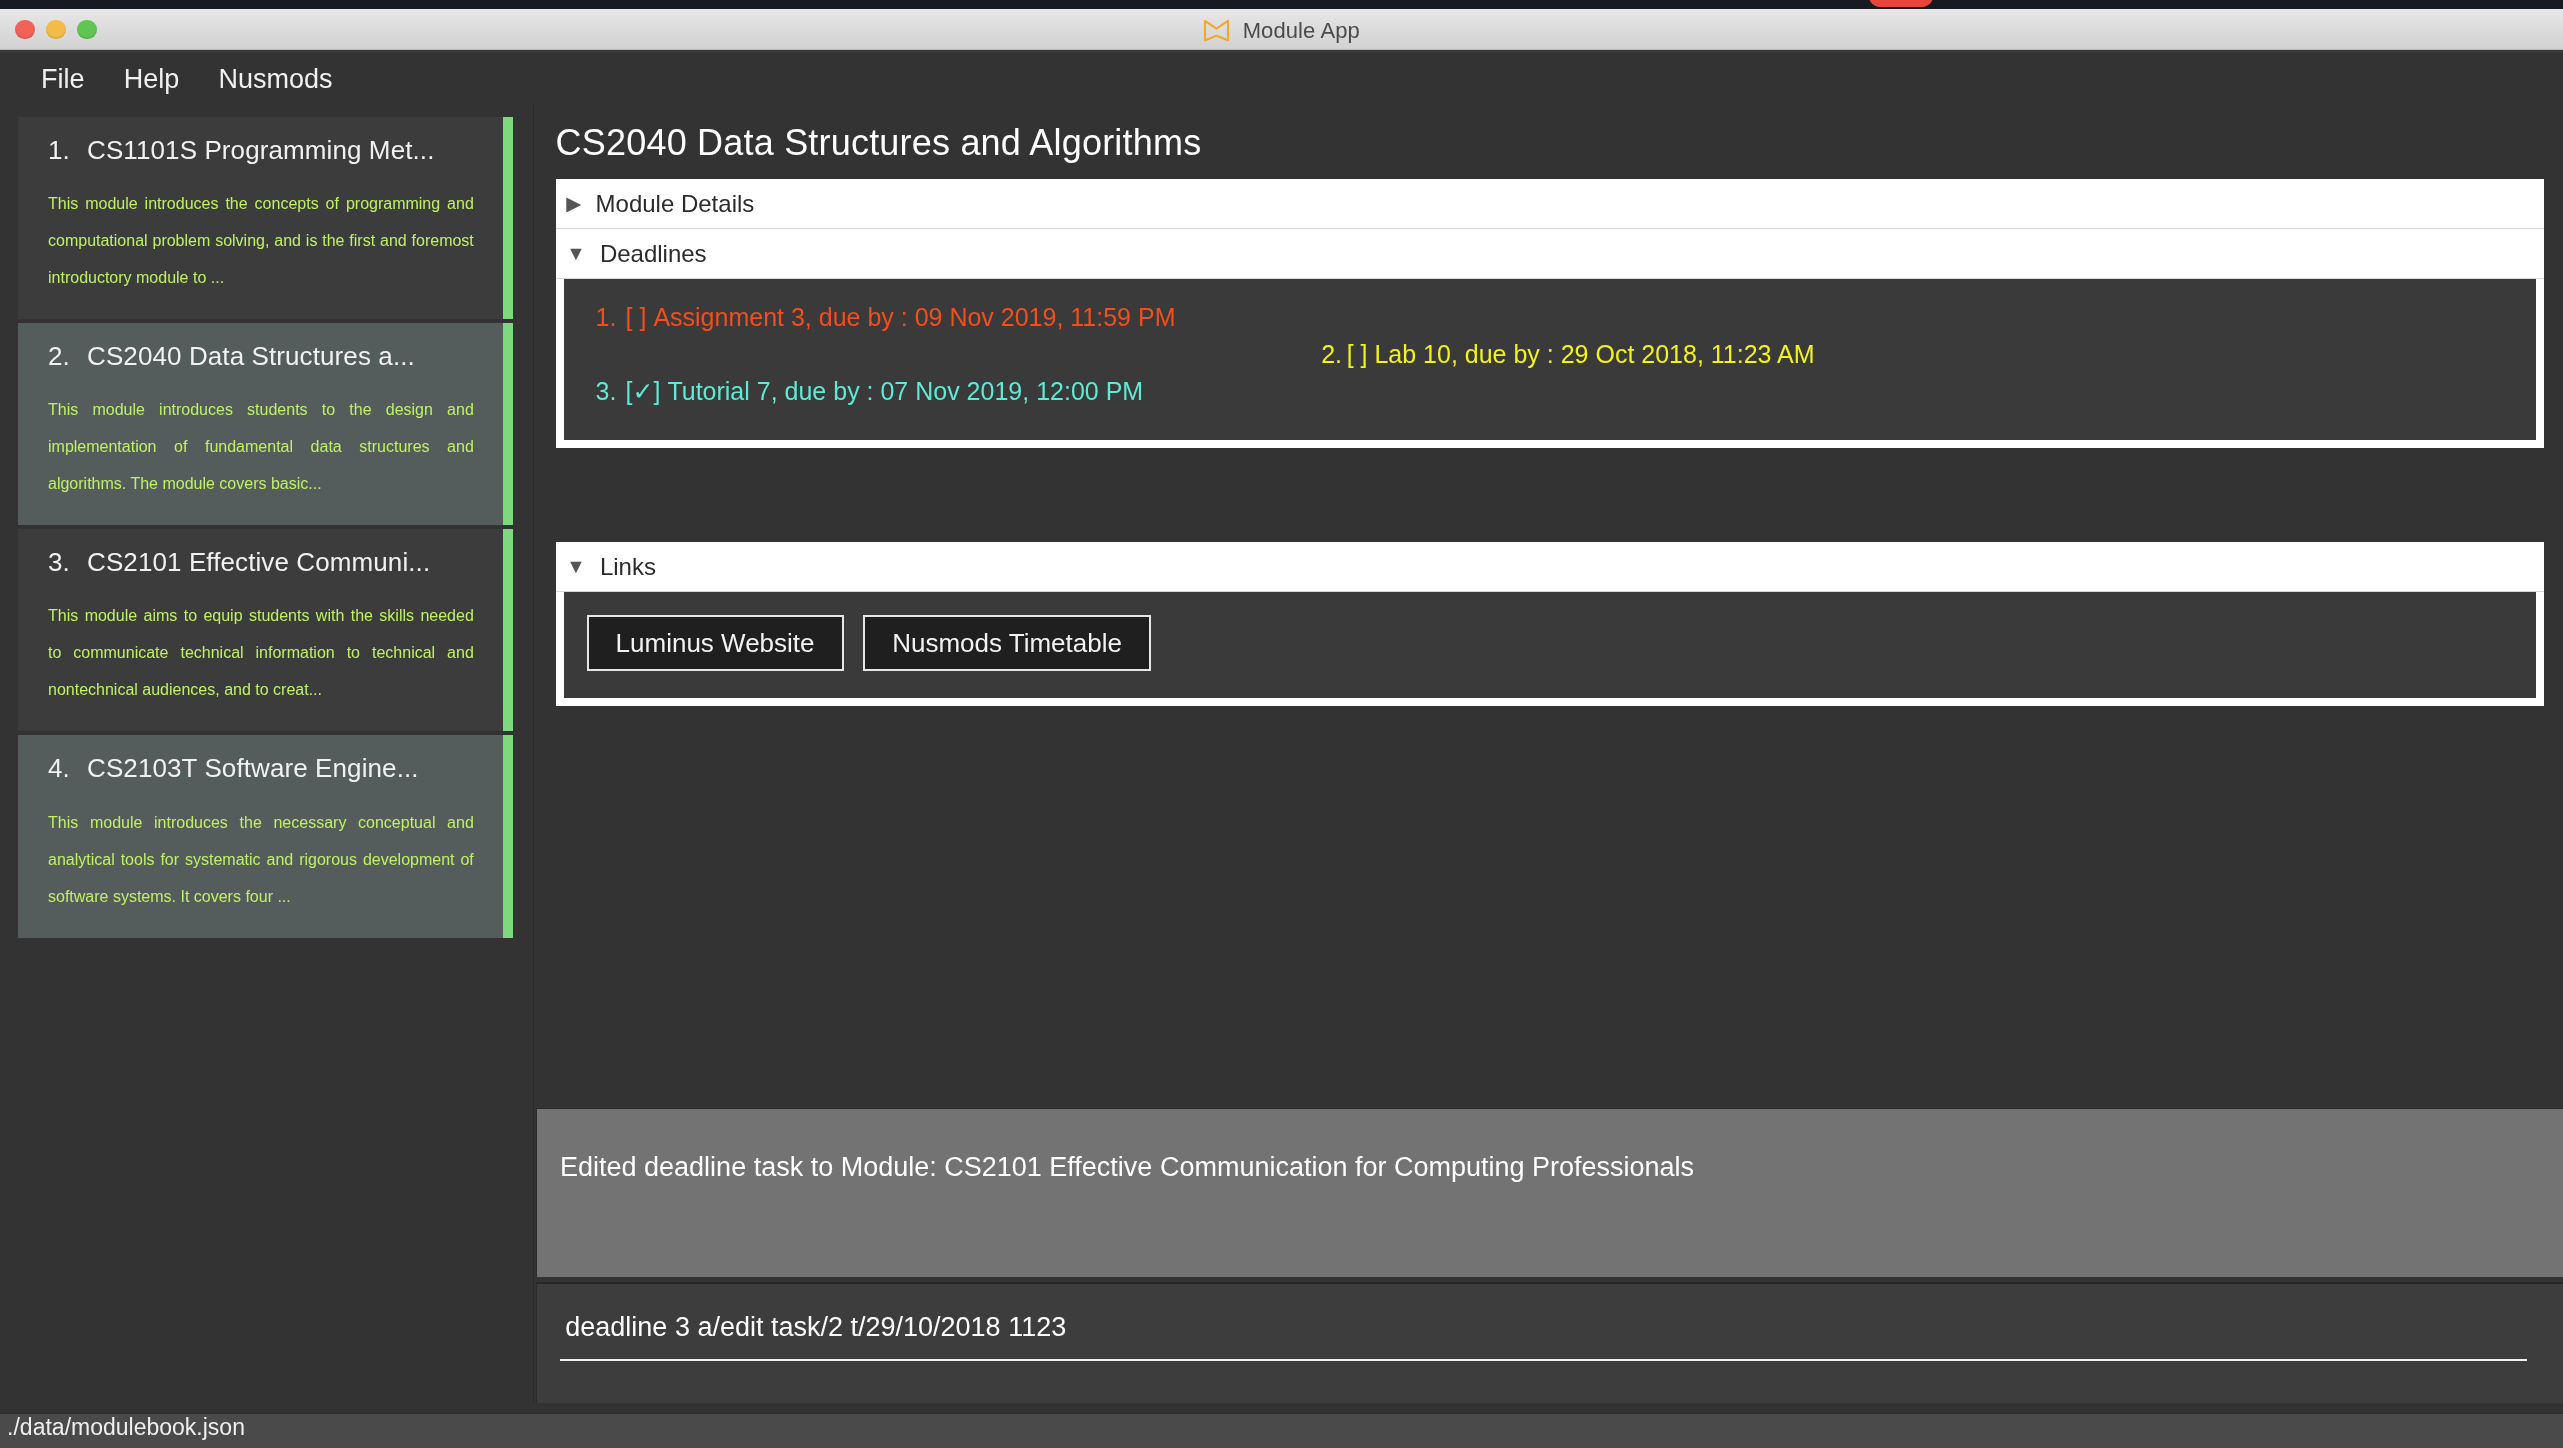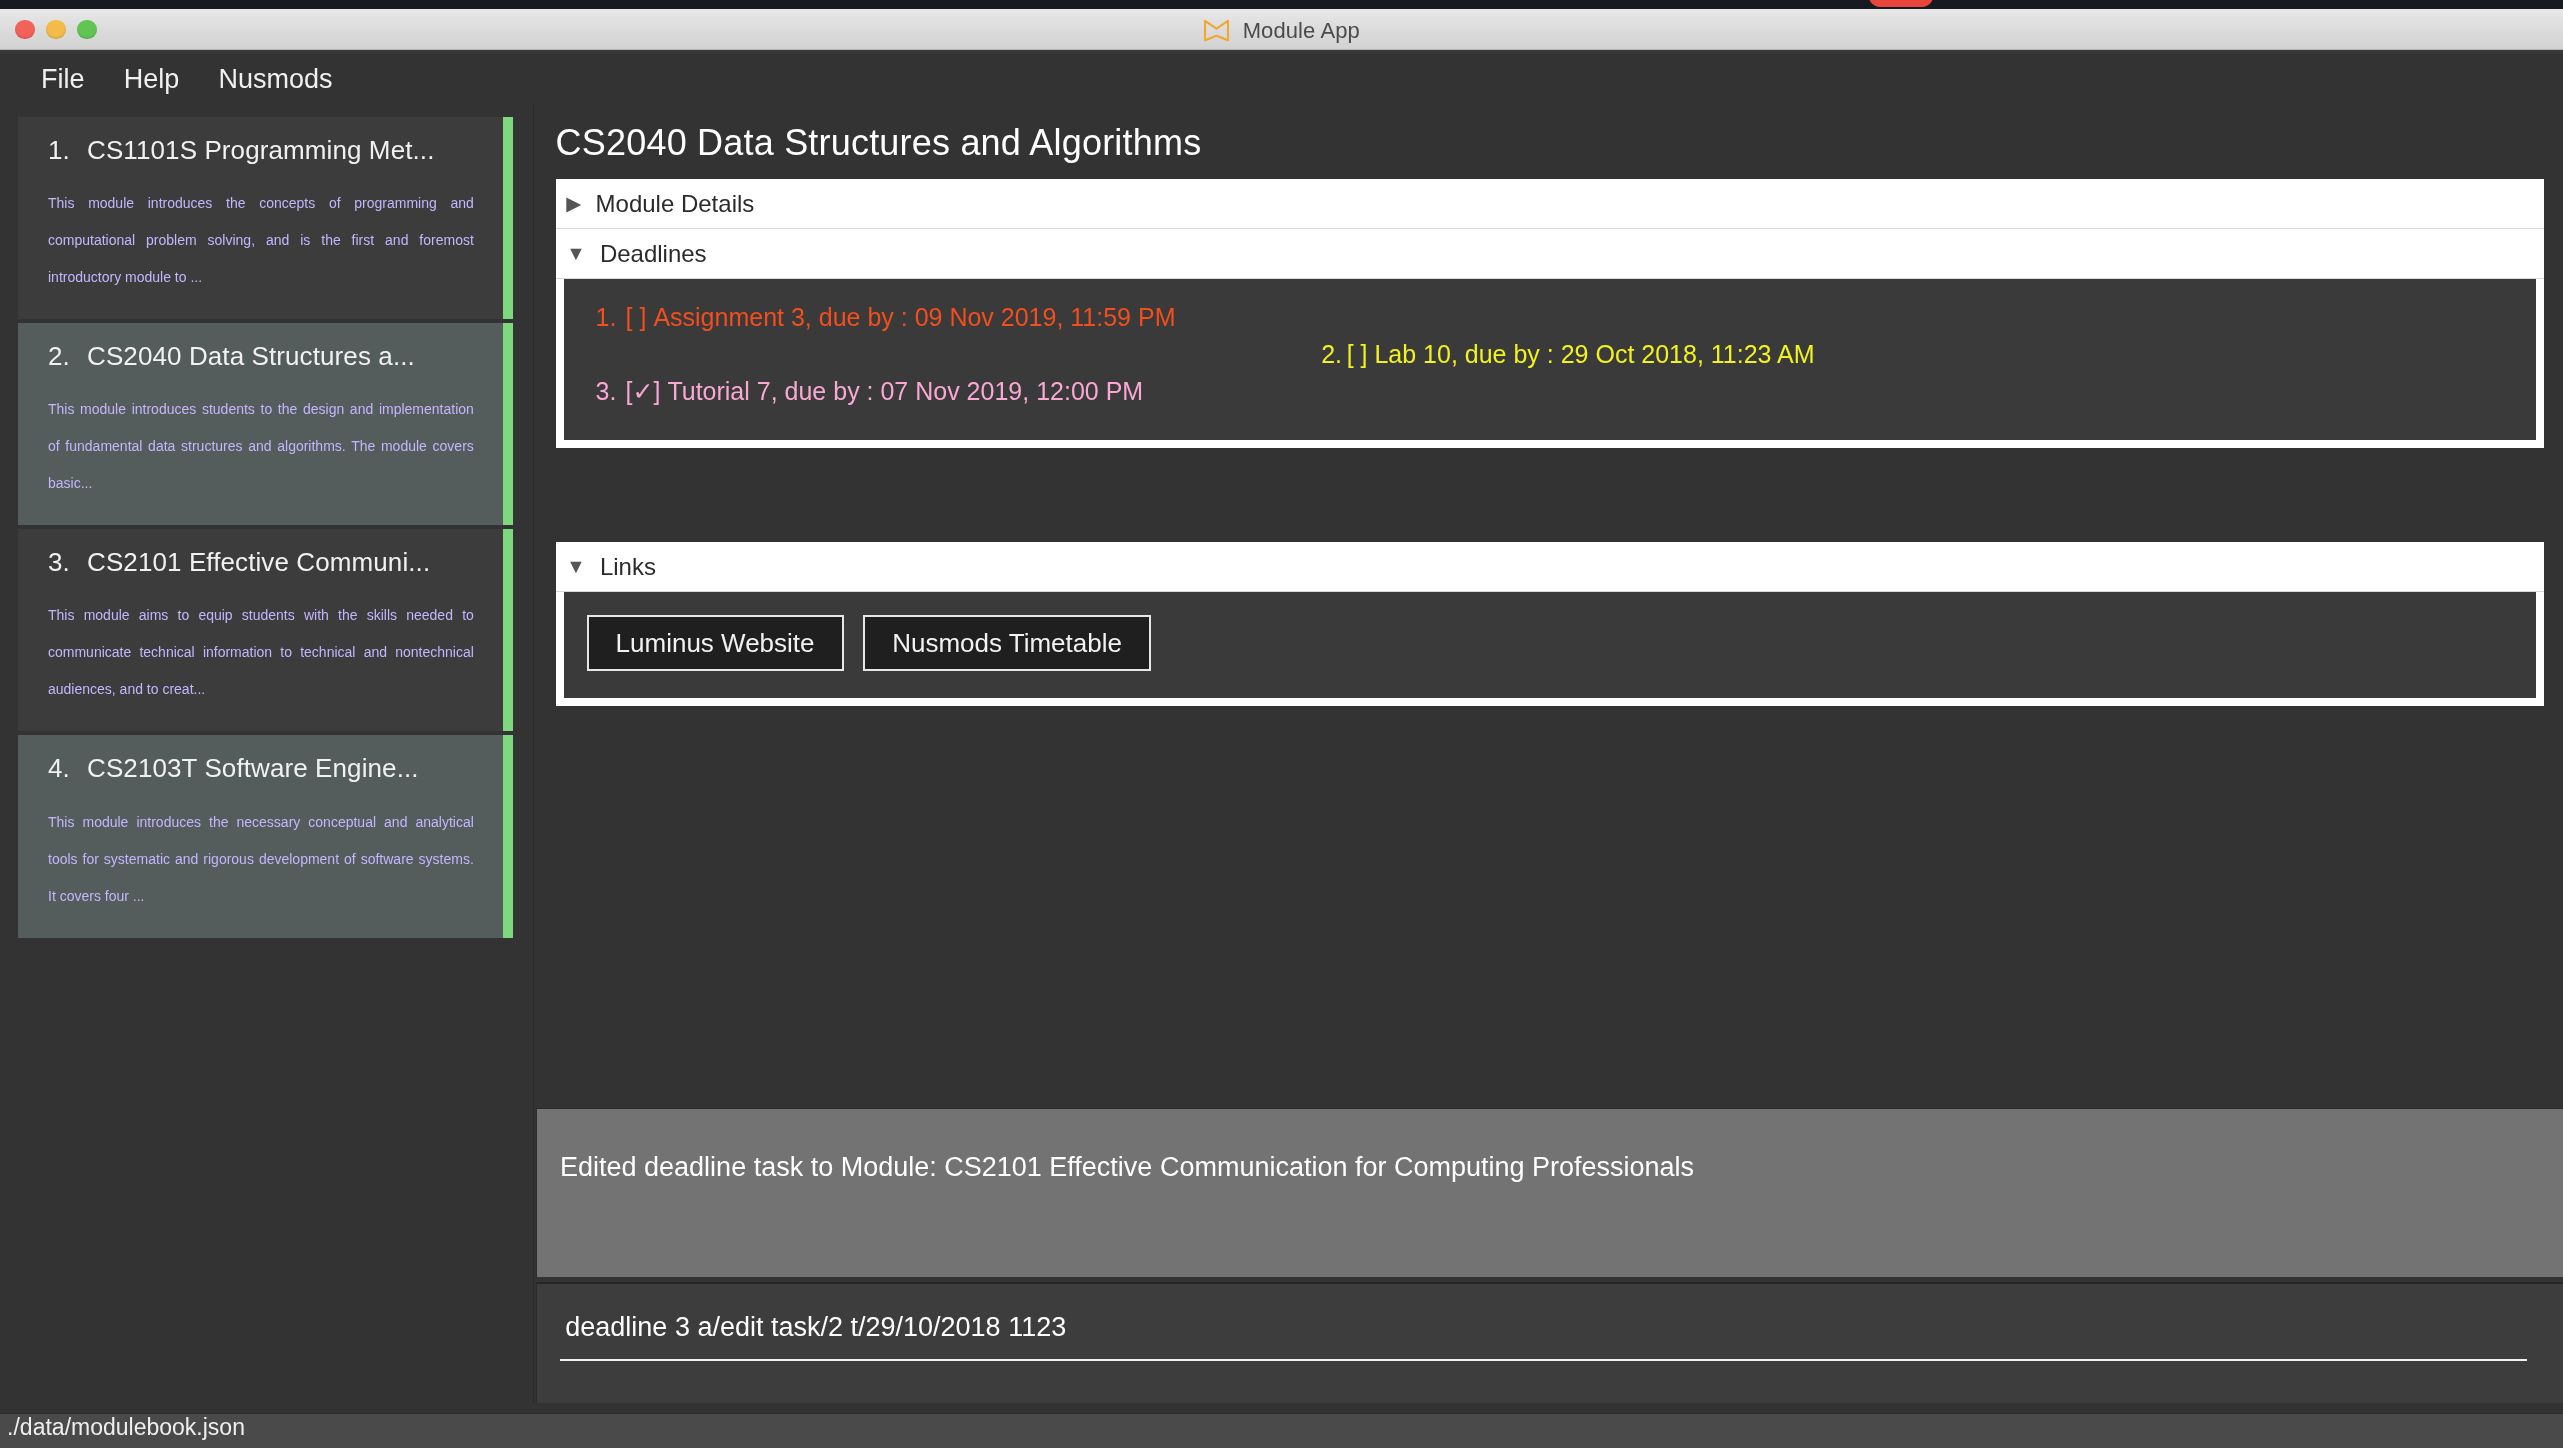--- a/index.html
+++ b/index.html
@@ -89,21 +89,21 @@
   .module-card .stripe {
     position: absolute; right: 0; top: 0; width: 9.8px; height: 100%;
     background: #7ed97e;
   }
   .module-card .card-title {
     color: #f1f1f1; font-size: 26px; white-space: nowrap;
     margin-bottom: 19.6px; letter-spacing: 0.1px;
   }
   .module-card .card-title .idx { display: inline-block; width: 39px; }
   .module-card .card-desc {
-    color: #c4b5fd; font-size: 14px; line-height: 37px;
+    color: #bef264; font-size: 16px; line-height: 37px;
     text-align: justify; text-justify: inter-word;
     padding-right: 10.7px;
   }
 
   
   #main-pane {
     position: absolute; left: 536px; top: 0; width: 2027px; height: 1314px;
     background: #333333;
   }
   #module-title {
@@ -278,21 +278,21 @@
           <span class="tri">▼</span>
           <span class="acc-label">Deadlines</span>
         </div>
         <div class="acc-body" id="deadlines-body">
           <div class="deadline-row" style="color:#f24e1e;">
             <span class="num">1.</span><span>[ ]</span>&nbsp;<span>Assignment 3, due by : 09 Nov 2019, 11:59 PM</span>
           </div>
           <div class="deadline-row" style="color:#f2f21e;text-align:center;">
             <span class="num">2.</span><span>[ ]</span>&nbsp;<span>Lab 10, due by : 29 Oct 2018, 11:23 AM</span>
           </div>
-          <div class="deadline-row" style="color:#f9a8d4;">
+          <div class="deadline-row" style="color:#5eead4;">
             <span class="num">3.</span><span>[✓]</span>&nbsp;<span>Tutorial 7, due by : 07 Nov 2019, 12:00 PM</span>
           </div>
         </div>
       </div>
 
       <div class="accordion" style="top:438px;">
         <div class="acc-header">
           <span class="tri">▼</span>
           <span class="acc-label">Links</span>
         </div>

